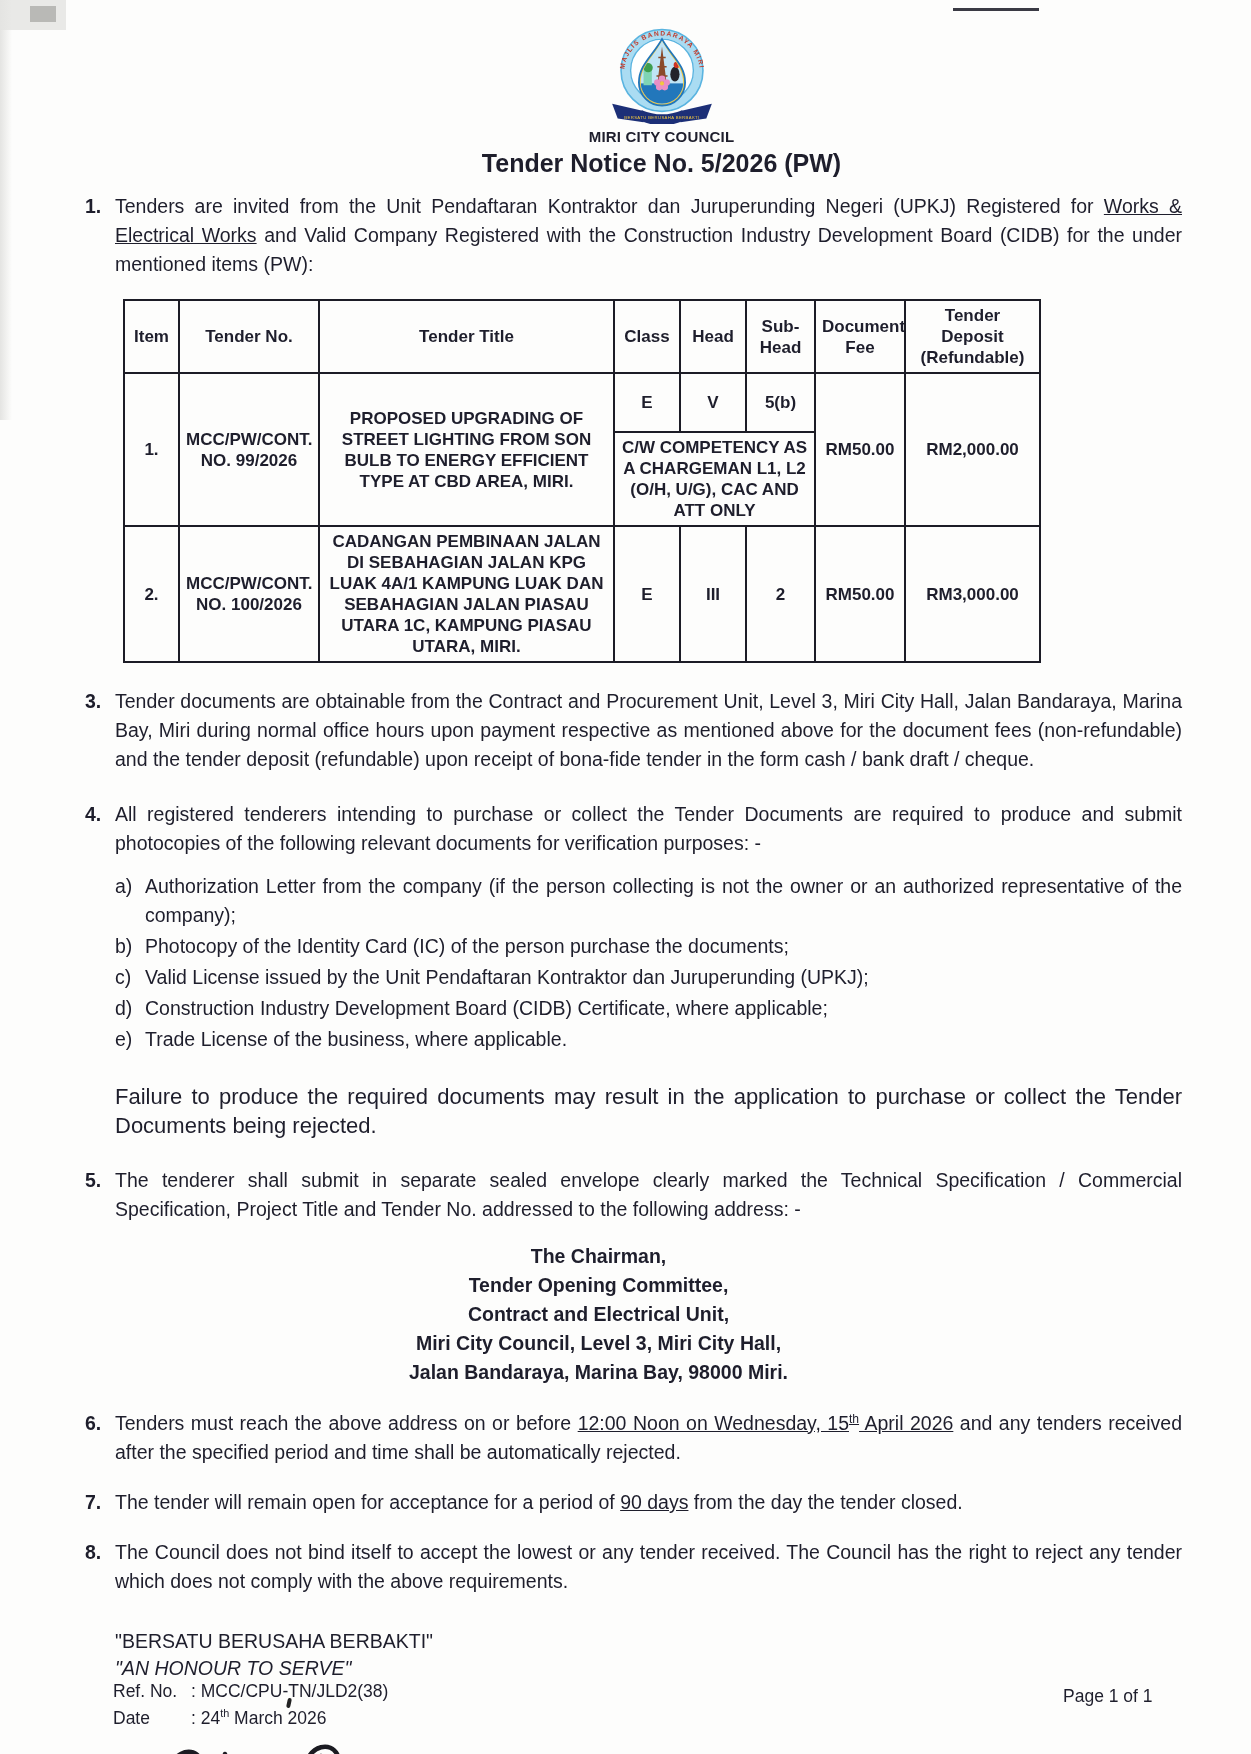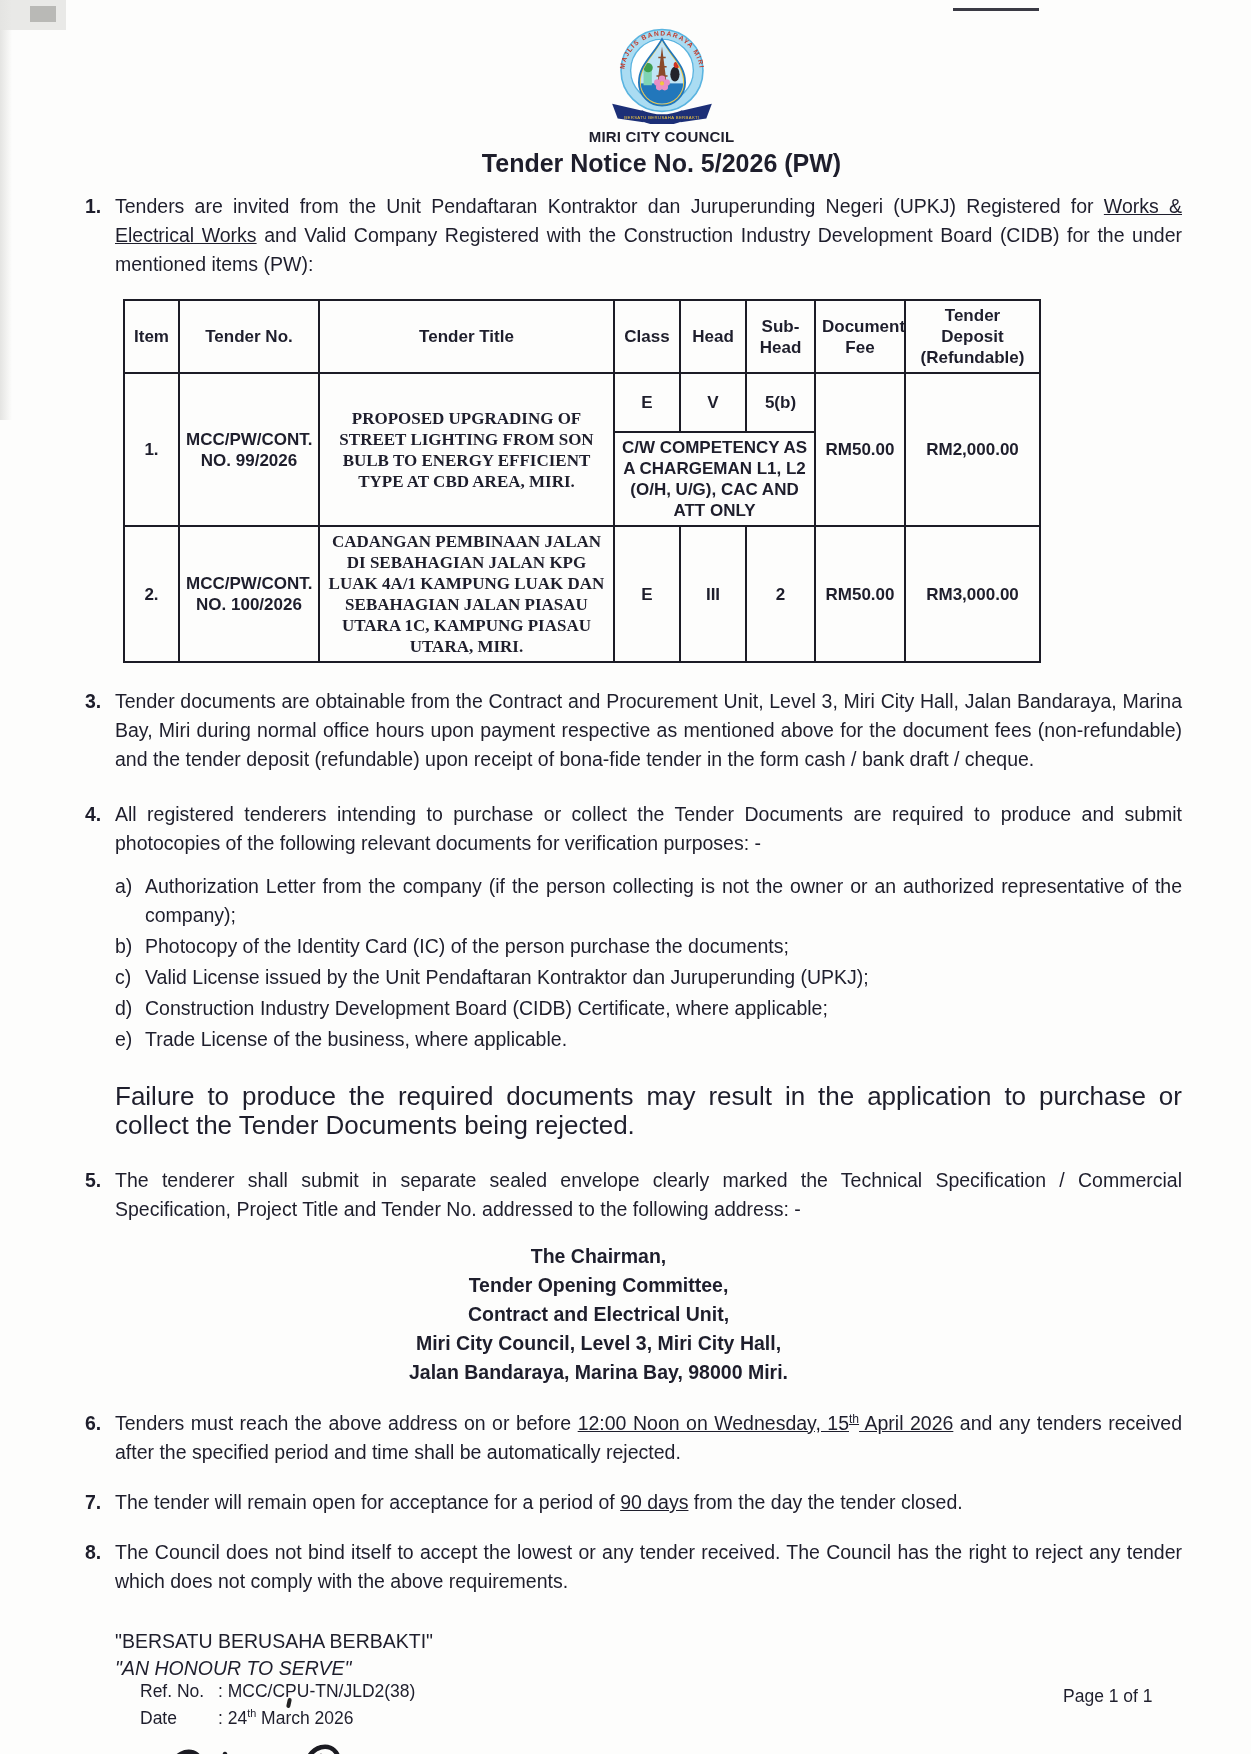--- a/index.html
+++ b/index.html
@@ -31,55 +31,55 @@
   sup{font-size:0.62em;line-height:0;}
 
   .para{display:flex;font-size:19.5px;line-height:29px;margin-top:21px;}
   .para .num{flex:none;width:30px;font-weight:bold;}
   .para .ptext{flex:1;text-align:justify;}
 
   .sub{display:flex;font-size:19.5px;line-height:29px;margin-left:30px;margin-top:2px;}
   .sub .slabel{flex:none;width:30px;}
   .sub .stext{flex:1;text-align:justify;}
 
-  .note{margin-left:30px;font-size:26px;line-height:29px;margin-top:28px;text-align:justify;}
+  .note{margin-left:30px;font-size:22px;line-height:29px;margin-top:28px;text-align:justify;}
 
   table.tender{
     border-collapse:collapse;
     margin:20px 0 0 38px;
     table-layout:fixed;
     width:916px;
     font-size:17px;
     line-height:21px;
   }
   table.tender th,table.tender td{
     border:2px solid #1c1c26;
     font-weight:bold;
     padding:4px 6px;
     vertical-align:middle;
     text-align:center;
     overflow:hidden;
   }
   table.tender th{height:41px;}
-  td.title-cell{text-align:justify;padding:6px 9px;font-family:Liberation Serif, serif;}
+  td.title-cell{text-align:justify;padding:6px 9px;}
   tr.r1a td{height:49px;}
   tr.r1b td{height:77px;}
   tr.r2 td{height:109px;}
 
   .addr{text-align:center;font-size:19.5px;font-weight:bold;line-height:29px;margin-top:18px;margin-right:70px;}
 
   .motto{margin-left:30px;margin-top:32px;font-size:19.5px;line-height:27px;font-weight:bold;}
 
   .sig{position:relative;margin-left:30px;margin-top:6px;height:190px;}
   .sig-mark1{position:absolute;left:172px;top:10px;width:4px;height:10px;background:#222;border-radius:2px;transform:rotate(12deg);}
   .sig-svg{position:absolute;left:18px;top:28px;}
 
   .footer-left{position:absolute;left:113px;top:1678px;font-size:17.5px;line-height:27px;}
   .footer-row{display:flex;}
-  .footer-row .flabel{width:78px;margin-left:27px;}
+  .footer-row .flabel{width:78px;}
   .footer-page{position:absolute;left:1063px;top:1686px;font-size:17.5px;}
 </style>
 </head>
 <body>
 
 <div class="page">
 
   <div class="artifact-corner"></div>
   <div class="artifact-chip"></div>
   <div class="artifact-topline"></div>

